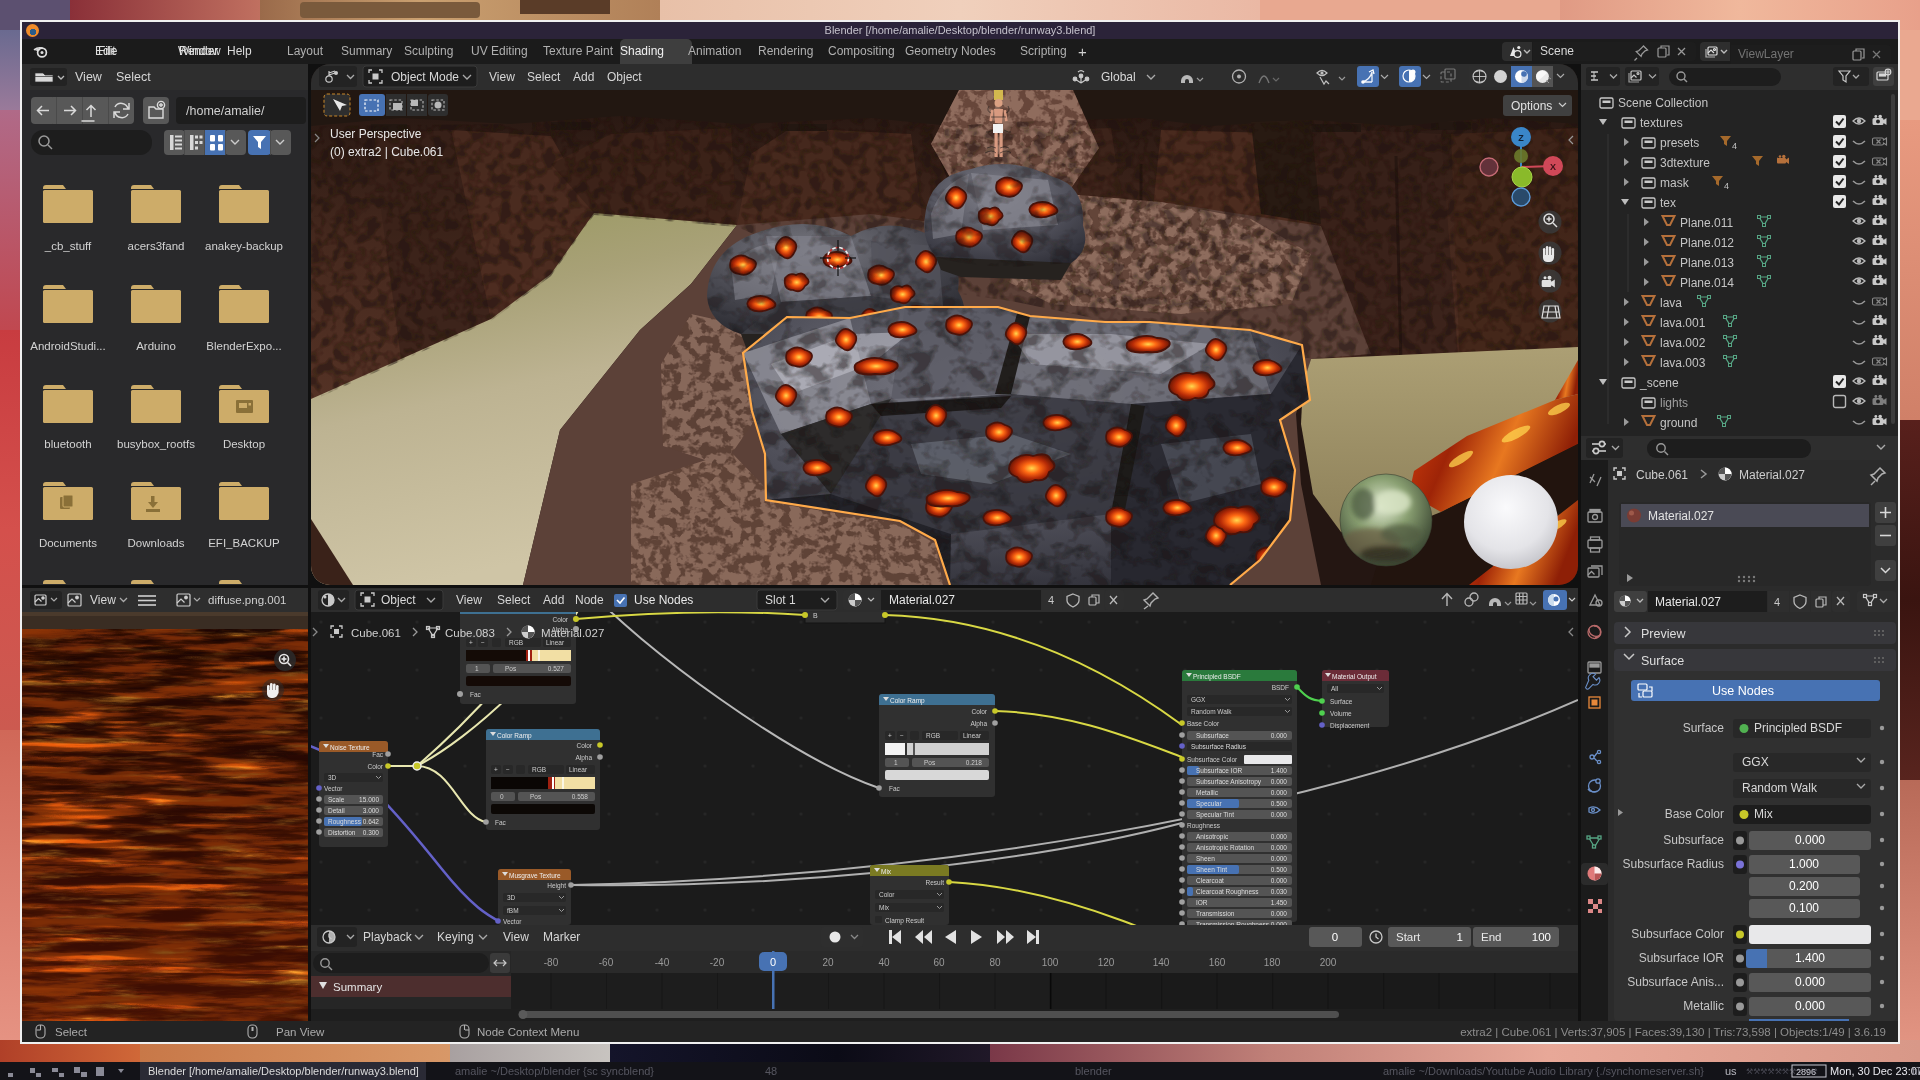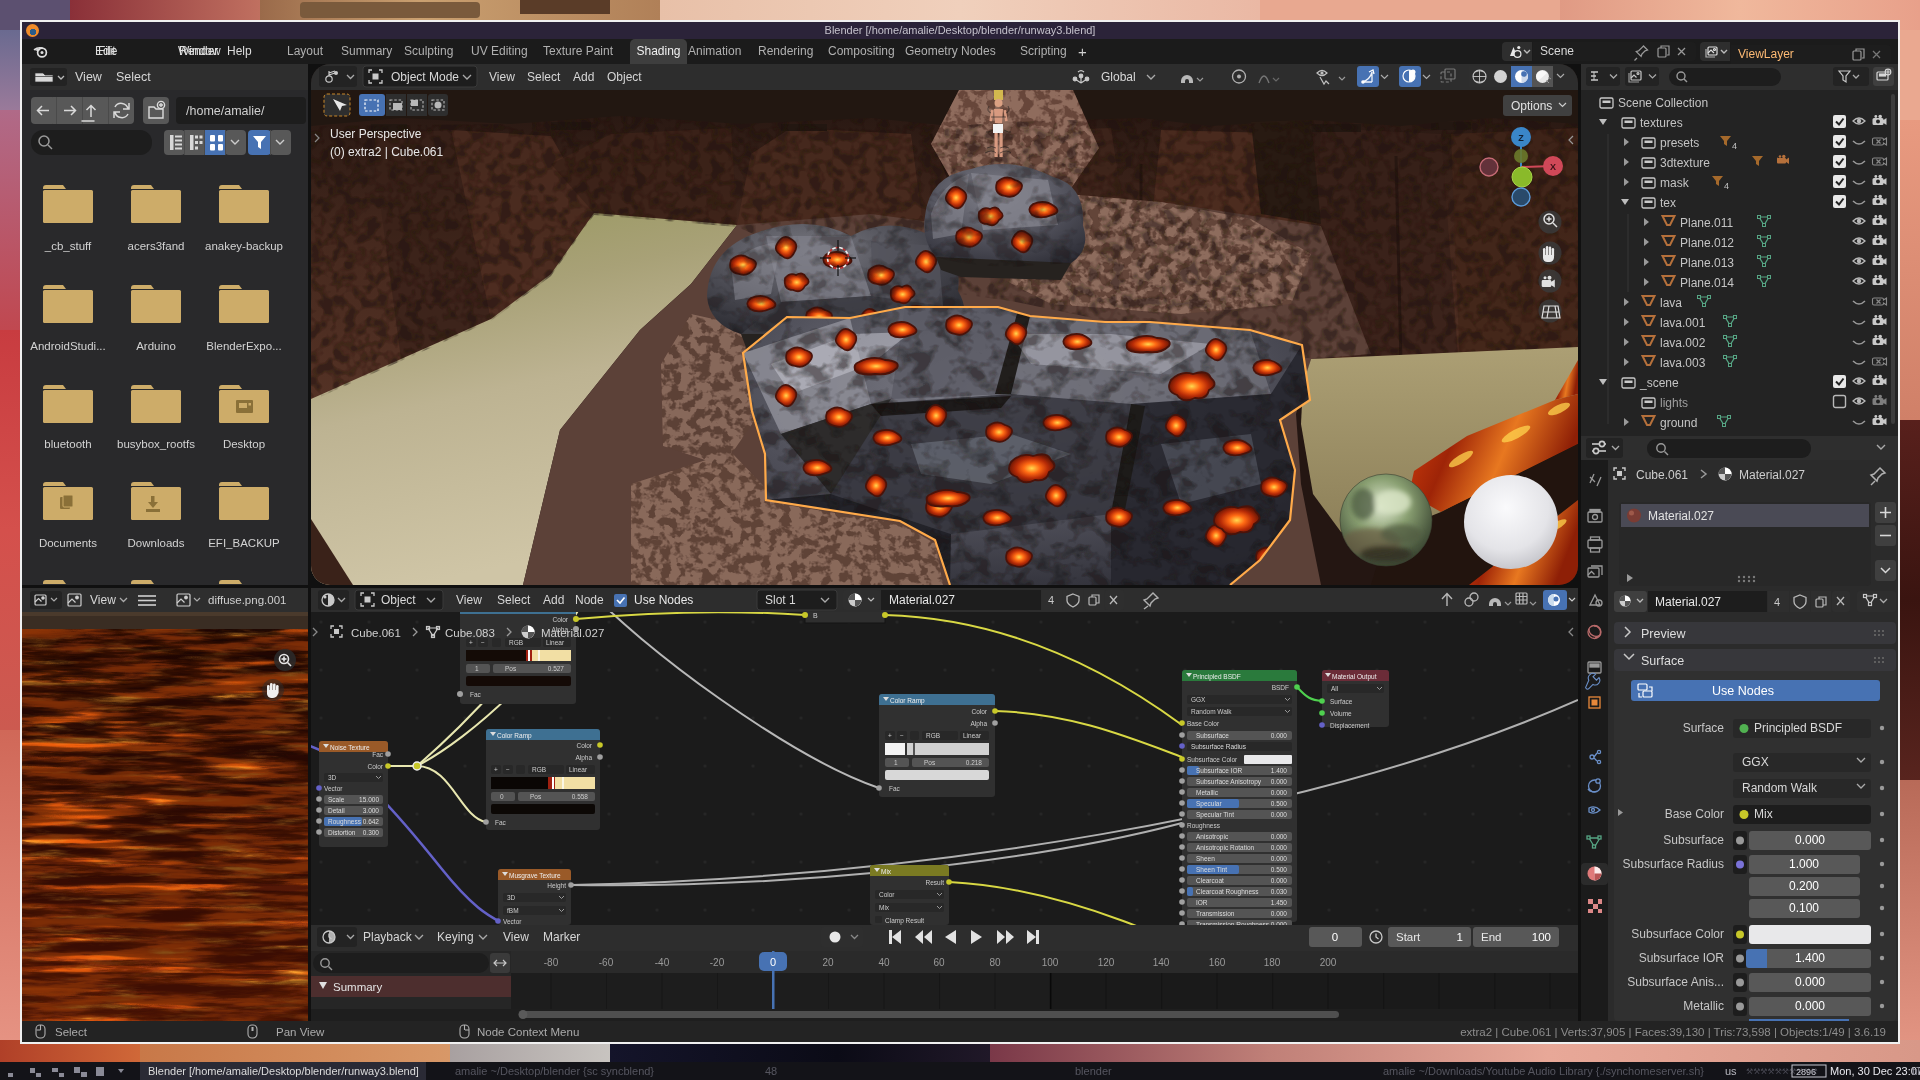--- a/index.html
+++ b/index.html
@@ -56,21 +56,21 @@
     <span class="mitem" style="left:36px;margin-left:40px;">File</span>
     <span class="mitem" style="left:73px;">Edit</span>
     <span class="mitem" style="left:109px;margin-left:48px;">Render</span>
     <span class="mitem" style="left:156px;">Window</span>
     <span class="mitem" style="left:205px;">Help</span>
     <span class="tab" style="left:265px;">Layout</span>
     <span class="tab" style="left:319px;">Summary</span>
     <span class="tab" style="left:382px;">Sculpting</span>
     <span class="tab" style="left:449px;">UV Editing</span>
     <span class="tab" style="left:521px;">Texture Paint</span>
-    <span class="tab tabactive" style="left:598px;width:57px;text-align:center;margin-left:10px;">Shading</span>
+    <span class="tab tabactive" style="left:598px;width:72px;text-align:left;">Shading</span>
     <span class="tab" style="left:666px;">Animation</span>
     <span class="tab" style="left:736px;">Rendering</span>
     <span class="tab" style="left:806px;">Compositing</span>
     <span class="tab" style="left:883px;">Geometry Nodes</span>
     <span class="tab" style="left:998px;">Scripting</span>
     <span class="tab" style="left:1056px;color:#cfcfcf;font-size:15px;">+</span>
     <span class="abs" style="left:1480px;top:3px;width:30px;height:19px;background:#2e2e2e;border-radius:4px 0 0 4px;"><svg width="30" height="19" viewBox="0 0 30 19">
           <path d="M8 14 L11.5 5 L15 14 Z" fill="#e8e8e8"></path>
           <circle cx="15.5" cy="12" r="3.4" fill="#2e2e2e" stroke="#e8e8e8" stroke-width="1.2"></circle>
           <circle cx="16.8" cy="5.5" r="1.6" fill="#e8e8e8"></circle>
@@ -91,21 +91,21 @@
     </span>
     <span class="abs" style="left:1678px;top:3px;width:30px;height:19px;background:#2e2e2e;border-radius:4px 0 0 4px;"><svg width="30" height="19" viewBox="0 0 30 19">
           <g fill="none" stroke="#e0e0e0" stroke-width="1.2">
             <rect x="8" y="5" width="9" height="8" rx="1"></rect>
             <path d="M8 11 l3 -3 l3 3"></path>
             <circle cx="14.5" cy="7.5" r="1"></circle>
             <path d="M6 7 v8 h9" stroke="#b0b0b0"></path>
           </g>
           <path d="M21 8 l3 3 l3 -3" stroke="#bbb" fill="none" stroke-width="1.4"></path>
         </svg></span>
-    <span class="abs" style="left:1709px;top:6px;width:160px;height:19px;background:#1d1d1d;border-radius:0 4px 4px 0;color:#fdba74;font-size:12px;line-height:19px;padding-left:7px;">ViewLayer
+    <span class="abs" style="left:1709px;top:6px;width:160px;height:19px;background:#1d1d1d;border-radius:0 4px 4px 0;color:#737373;font-size:12px;line-height:19px;padding-left:7px;">ViewLayer
       <svg width="50" height="19" viewBox="0 0 50 19" style="position:absolute;right:0;top:0;">
           <g stroke="#9a9a9a" fill="none" stroke-width="1.2">
             <rect x="12" y="6" width="8" height="9" rx="1"></rect>
             <path d="M15 6 v-2 h8 v9 h-2"></path>
           </g>
           <path d="M32 6 l7 7 m0 -7 l-7 7" stroke="#777" stroke-width="1.3"></path>
         </svg>
     </span>
   </div>
   <div id="filebrowser" class="pnl" style="left:0;top:42px;width:286px;height:521px;background:#29292b;">

